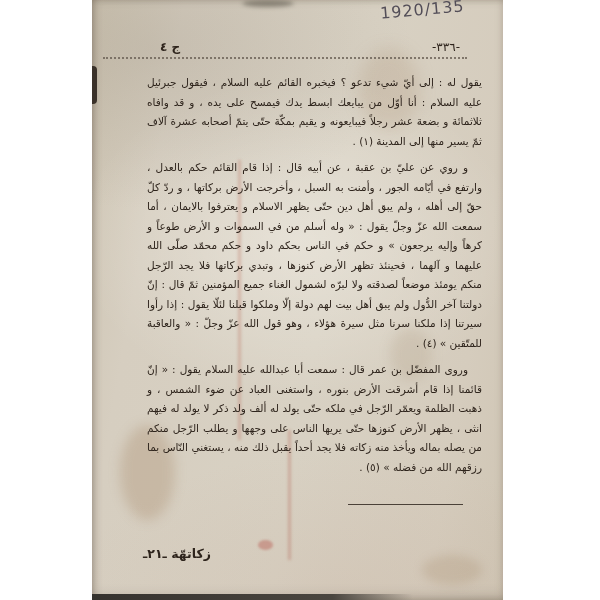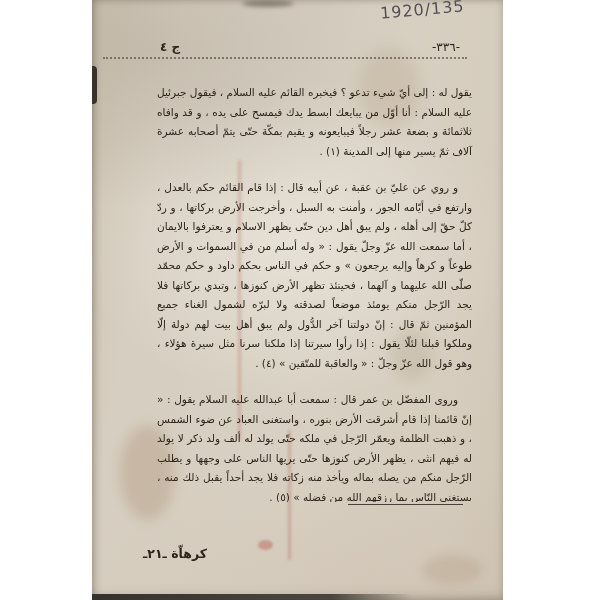--- a/index.html
+++ b/index.html
@@ -69,21 +69,21 @@
 
   
   .body-text{
     position:absolute; top:66px; right:14px; left:48px; height:436px;
     overflow:hidden;
     direction:rtl;
     font-size:10.5px; line-height:19.5px;
     text-align:justify;
     color:#2e241c;
   }
-  .para{ margin:17px; }
+  .para{ margin:7px; }
   .para + .para{ text-indent:14px; }
 
   
   .footnote-rule{
     position:absolute; top:504px; right:40px; width:115px; height:0;
     border-top:1.5px solid #4a4138;
   }
   .footnotes{
     position:absolute; top:510px; right:16px; left:60px;
     direction:rtl; text-align:right;
@@ -125,16 +125,16 @@
     <div class="body-text">
       <p class="para">يقول له : إلى أيّ شيء تدعو ؟ فيخبره القائم عليه السلام ، فيقول جبرئيل عليه السلام : أنا أوّل من يبايعك ابسط يدك فيمسح على يده ، و قد وافاه ثلاثمائة و بضعة عشر رجلاً فيبايعونه و يقيم بمكّة حتّى يتمّ أصحابه عشرة آلاف ثمّ يسير منها إلى المدينة (١) .</p>
       <p class="para">و روي عن عليّ بن عقبة ، عن أبيه قال : إذا قام القائم حكم بالعدل ، وارتفع في أيّامه الجور ، وأمنت به السبل ، وأخرجت الأرض بركاتها ، و ردّ كلّ حقّ إلى أهله ، ولم يبق أهل دين حتّى يظهر الاسلام و يعترفوا بالايمان ، أما سمعت الله عزّ وجلّ يقول : « وله أسلم من في السموات و الأرض طوعاً و كرهاً وإليه يرجعون » و حكم في الناس بحكم داود و حكم محمّد صلّى الله عليهما و آلهما ، فحينئذ تظهر الأرض كنوزها ، وتبدي بركاتها فلا يجد الرّجل منكم يومئذ موضعاً لصدقته ولا لبرّه لشمول الغناء جميع المؤمنين ثمّ قال : إنّ دولتنا آخر الدُّول ولم يبق أهل بيت لهم دولة إلّا وملكوا قبلنا لئلّا يقول : إذا رأوا سيرتنا إذا ملكنا سرنا مثل سيرة هؤلاء ، وهو قول الله عزّ وجلّ : « والعاقبة للمتّقين » (٤) .</p>
       <p class="para">وروى المفضّل بن عمر قال : سمعت أبا عبدالله عليه السلام يقول : « إنّ قائمنا إذا قام أشرقت الأرض بنوره ، واستغنى العباد عن ضوء الشمس ، و ذهبت الظلمة ويعمّر الرّجل في ملكه حتّى يولد له ألف ولد ذكر لا يولد له فيهم انثى ، يظهر الأرض كنوزها حتّى يريها الناس على وجهها و يطلب الرّجل منكم من يصله بماله ويأخذ منه زكاته فلا يجد أحداً يقبل ذلك منه ، يستغني النّاس بما رزقهم الله من فضله » (٥) .</p>
     </div>
 
     <div class="footnote-rule"></div>
     <div class="footnotes">
     </div>
 
-    <div class="footer-sig">كرهاّة  ـ٢١ـ</div>
+    <div class="footer-sig">زكاتهّة  ـ٢١ـ</div>
 
   </div>
 </div>
 
 </body></html>

